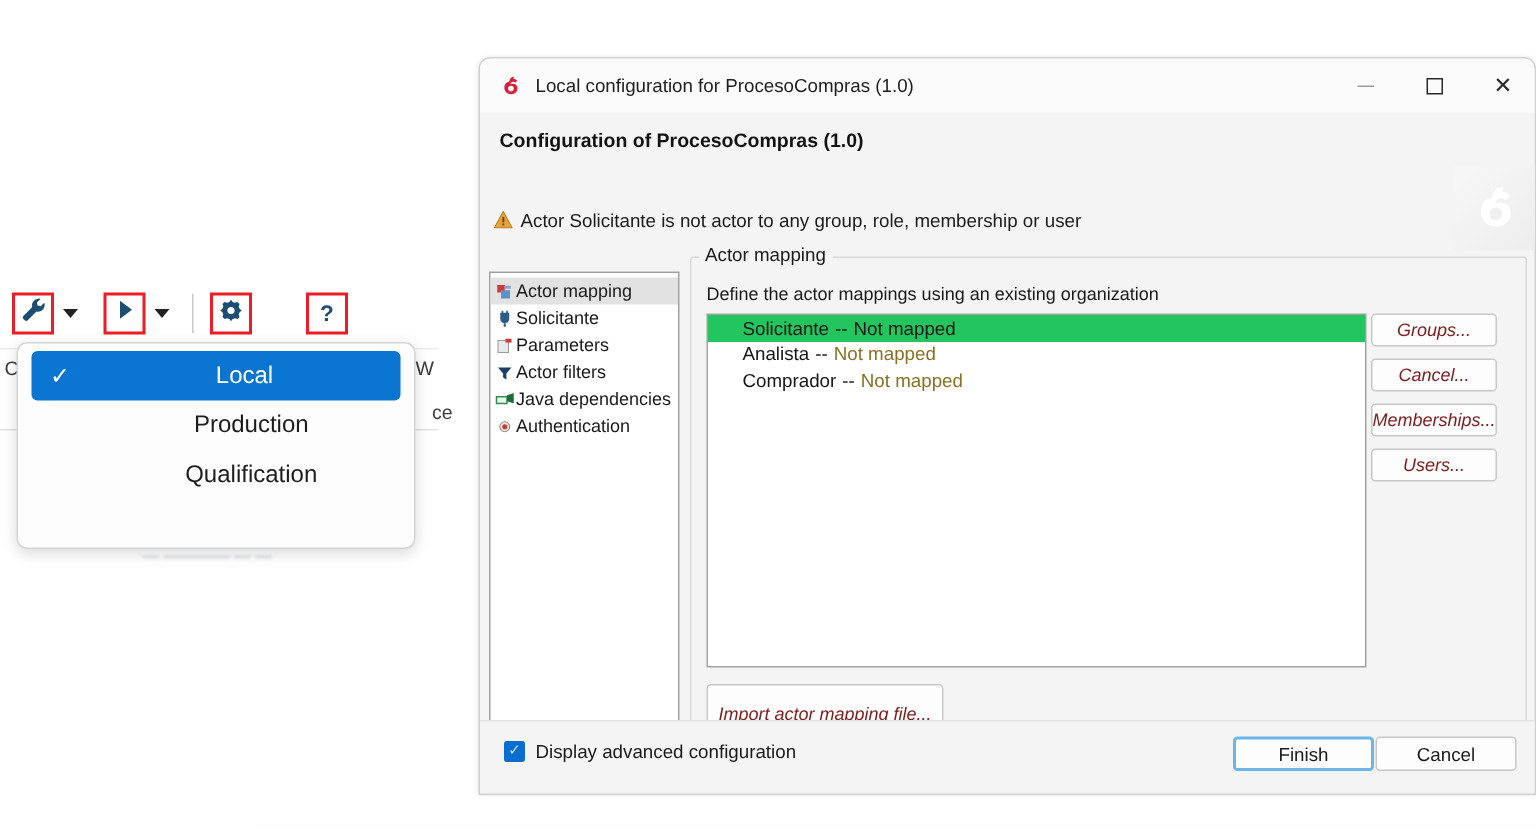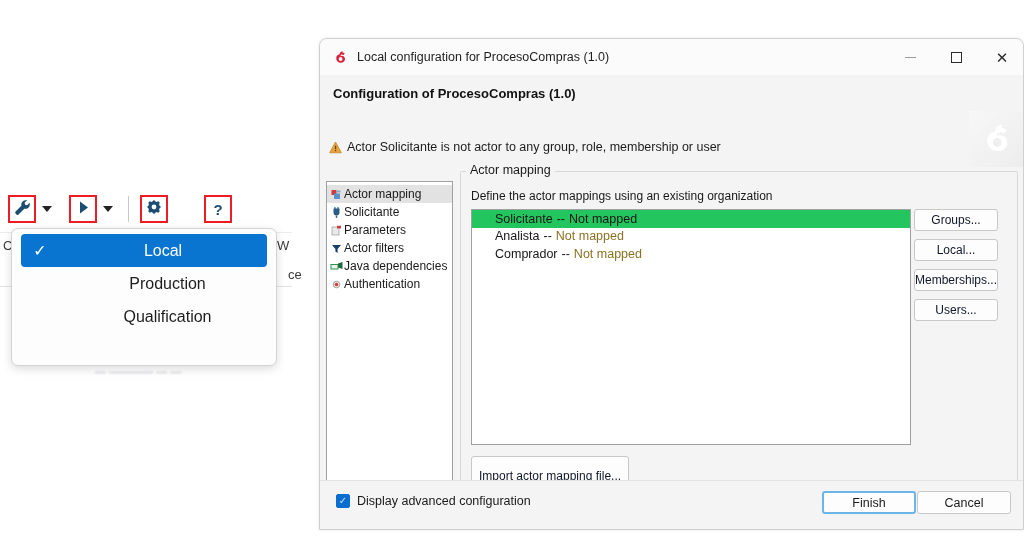--- a/index.html
+++ b/index.html
@@ -166,24 +166,25 @@
   .map-row.sel { background: #22c55e; }
   .map-actor { color: #161616; }
   .map-sep { color: #161616; margin: 0 4px; }
   .map-state { color: #8a7224; }
   .map-row.sel .map-sep, .map-row.sel .map-state { color: #161616; }
 
   .sq-btn {
     background: #fdfdfd;
     border: 1px solid #c8c8c8;
     border-radius: 3px;
-    font-size: 12px; color: #0f172a;
+    font-size: 12px; color: #7f1d1d;
     font-family: "Liberation Sans", sans-serif;
     display: flex; align-items: center; justify-content: center;
     padding: 0;
+    font-style: italic;
   }
   #side-buttons { position: absolute; left: 594px; top: 46px; width: 84px; }
   #side-buttons .sq-btn { width: 84px; height: 22px; margin-bottom: 8px; }
 
   #io-buttons { position: absolute; left: 151px; top: 293px; display: flex; gap: 7px; }
   #io-buttons .sq-btn { height: 39px; padding: 0 7px; }
 
   
   #dlg-footer {
     position: absolute; left: 0; bottom: 0; width: 705px; height: 49px;
@@ -416,21 +417,21 @@
         </div>
         <div class="map-row">
           <span class="map-actor">Comprador</span>
           <span class="map-sep">--</span>
           <span class="map-state">Not mapped</span>
         </div>
       </div>
 
       <div id="side-buttons">
         <button class="sq-btn">Groups...</button>
-        <button class="sq-btn">Local...</button>
+        <button class="sq-btn">Cancel...</button>
         <button class="sq-btn">Memberships...</button>
         <button class="sq-btn">Users...</button>
       </div>
 
       <div id="io-buttons">
         <button class="sq-btn">Import actor mapping file...</button>
       </div>
 
     </div>
 

